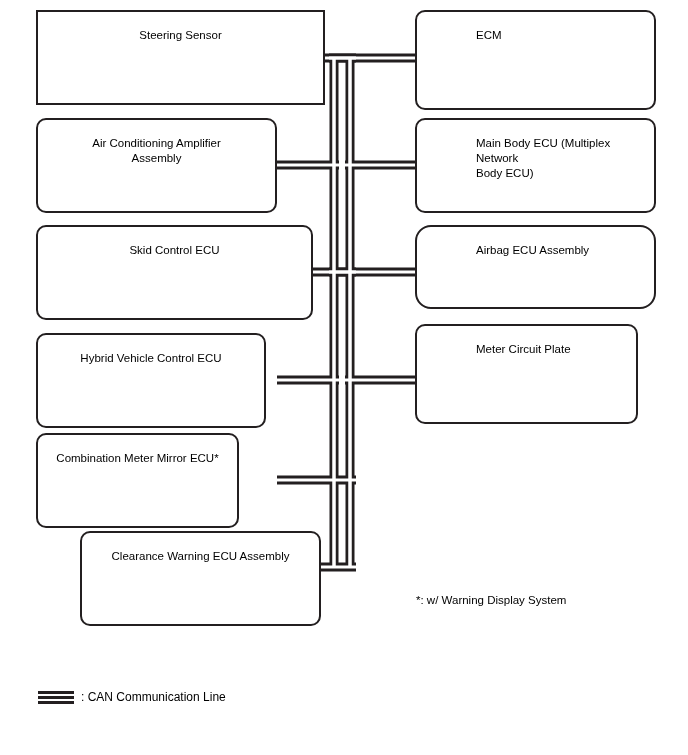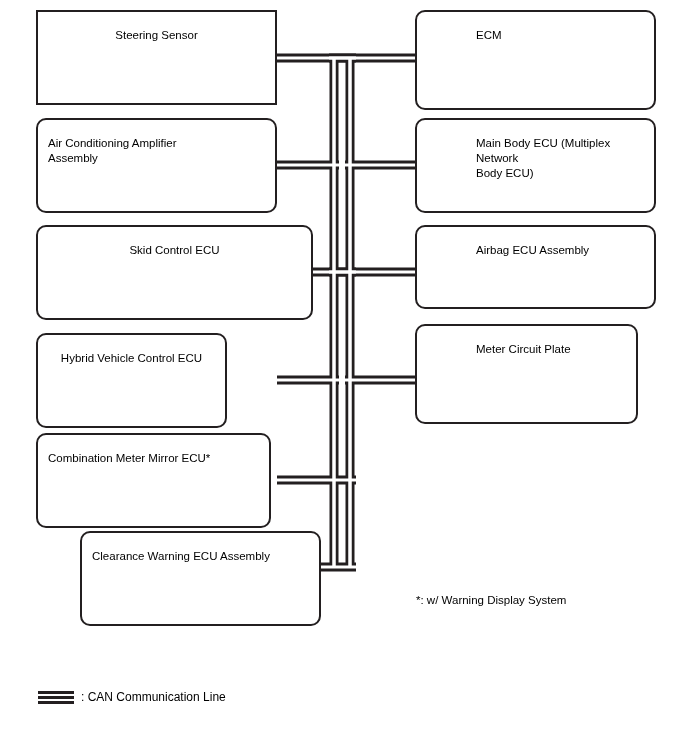--- a/index.html
+++ b/index.html
@@ -45,21 +45,21 @@
     padding-left: 45px;
   }
   .label-left-col {
     left: 0;
     right: 0;
     top: 16px;
     text-align: center;
     padding: 0 10px;
   }
   .label-left-col.lefty {
-    text-align: left;
+    text-align: center;
   }
   .label-right-col {
     left: 14px;
     right: 8px;
     top: 16px;
     text-align: left;
   }
   #footnote {
     position: absolute;
     left: 416px;
@@ -155,55 +155,55 @@
       <g stroke="#ffffff" stroke-width="5" fill="none">
         <path d="M 307 548 L 307 591"></path>
       </g>
       <g stroke="#231f20" stroke-width="1.6" fill="none">
         <path d="M 303 545 C 309 553, 297 562, 303 570 C 309 578, 297 586, 303 594"></path>
         <path d="M 311 545 C 317 553, 305 562, 311 570 C 317 578, 305 586, 311 594"></path>
       </g>
     </g>
   </svg>
 
-  <div class="ecu-box square" style="left:36px; top:10px; width:241px; height:95px;">
+  <div class="ecu-box square" style="left:36px; top:10px; width:289px; height:95px;">
     <div class="ecu-label label-left-col">Steering Sensor</div>
   </div>
 
   <div class="ecu-box" style="left:36px; top:118px; width:241px; height:95px;">
     <div class="ecu-label label-left-col lefty">Air Conditioning Amplifier
 Assembly</div>
   </div>
 
   <div class="ecu-box" style="left:36px; top:225px; width:277px; height:95px;">
     <div class="ecu-label label-left-col">Skid Control ECU</div>
   </div>
 
-  <div class="ecu-box" style="left:36px; top:333px; width:191px; height:95px;padding-left:36px;">
+  <div class="ecu-box" style="left:36px; top:333px; width:230px; height:95px;padding-left:36px;">
     <div class="ecu-label label-left-col">Hybrid Vehicle Control ECU</div>
   </div>
 
-  <div class="ecu-box" style="left:36px; top:433px; width:235px; height:95px;">
+  <div class="ecu-box" style="left:36px; top:433px; width:203px; height:95px;">
     <div class="ecu-label label-left-col lefty">Combination Meter Mirror ECU*</div>
   </div>
 
   <div class="ecu-box" style="left:36px; top:531px; width:241px; height:95px;margin-left:44px;">
     <div class="ecu-label label-left-col lefty">Clearance Warning ECU Assembly</div>
   </div>
 
   <div class="ecu-box" style="left:415px; top:10px; width:241px; height:100px;">
     <div class="ecu-label label-right-col">ECM</div>
   </div>
 
   <div class="ecu-box" style="left:415px; top:118px; width:241px; height:95px;">
     <div class="ecu-label label-right-col">Main Body ECU (Multiplex Network
 Body ECU)</div>
   </div>
 
-  <div class="ecu-box" style="left:415px; top:225px; width:241px; height:84px;">
+  <div class="ecu-box" style="left:415px; top:225px; width:241px; height:84px;border-radius:16px;">
     <div class="ecu-label label-right-col">Airbag ECU Assembly</div>
   </div>
 
   <div class="ecu-box" style="left:415px; top:324px; width:223px; height:100px;">
     <div class="ecu-label label-right-col">Meter Circuit Plate</div>
   </div>
 
   <div id="footnote">*: w/ Warning Display System</div>
 
   <div id="legend">

